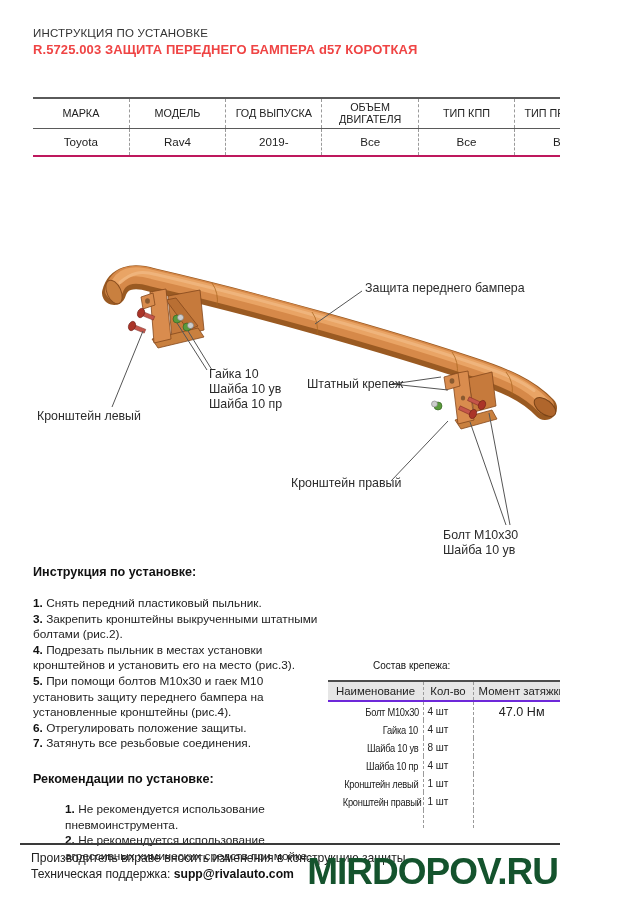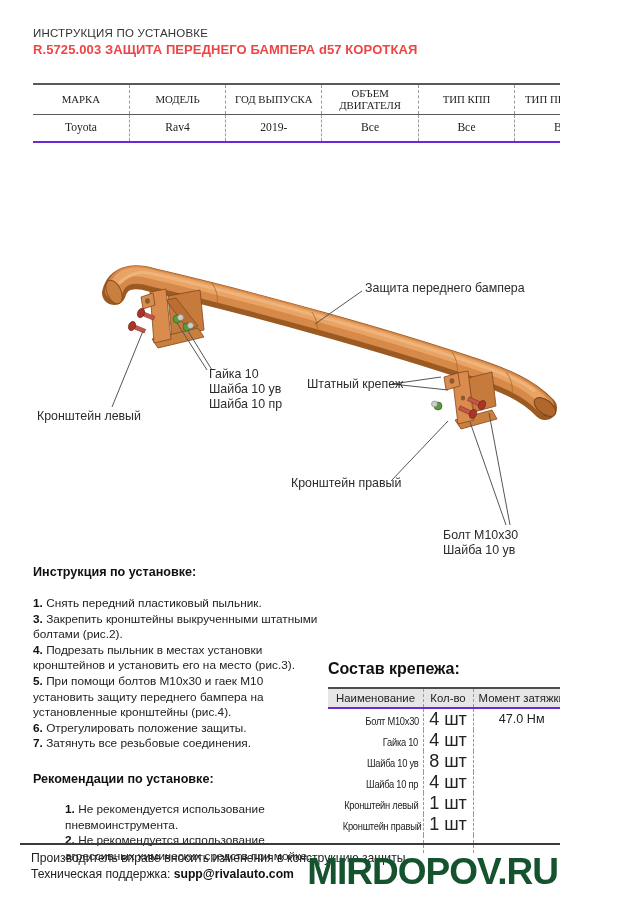--- a/index.html
+++ b/index.html
@@ -6,23 +6,23 @@
   html,body { background:#ffffff; }
   body { font-family:"Liberation Sans", sans-serif; color:#1c1c1c; }
   .page { position:relative; width:560px; height:900px; background:#fff; overflow:hidden; }
 
   
   .hdr { position:absolute; top:27px; left:33px; }
   .hdr-line1 { font-size:11.5px; color:#333; letter-spacing:.2px; }
   .hdr-line2 { font-size:13px; font-weight:bold; color:#ef4444; margin-top:3px; letter-spacing:.1px; }
 
   
-  table.vt { position:absolute; top:83px; left:33px; width:578px;
+  table.vt { position:absolute; top:97px; left:33px; width:578px;
              border-collapse:collapse; table-layout:fixed;
-             border-top:2px solid #5a5a5a; border-bottom:2px solid #6d28d9;font-family:Liberation Serif, serif; }
+             border-top:2px solid #5a5a5a; border-bottom:2px solid #be185d; }
   table.vt td { text-align:center; vertical-align:middle; font-size:10.8px; color:#222;
                 border-left:1px dashed #9a9a9a; padding:2px 4px; }
   table.vt td:first-child { border-left:none; }
   table.vt tr.vt-head td { height:30px; border-bottom:1.6px solid #5a5a5a; line-height:12px; }
   table.vt tr.vt-row td { height:28px; font-size:11.6px; }
 
   
   svg.diagram { position:absolute; top:250px; left:0; }
   svg.diagram text { font-family:"Liberation Sans", sans-serif; font-size:12.4px; fill:#2b2b2b; }
 
@@ -30,32 +30,32 @@
   .col-left { position:absolute; top:565px; left:33px; width:292px; }
   .sec-title { font-size:12.6px; font-weight:bold; color:#111; }
   .steps { margin-top:17px; }
   .step, .rec-item { font-size:11.8px; line-height:15.6px; color:#222; }
   .step b, .rec-item b { color:#111; }
   .rec-title { margin-top:14px; }
   .recs { margin-top:16px;margin-left:32px; }
 
   
   .col-right { position:absolute; top:660px; left:328px; width:244px; }
-  .hw-title { font-size:16px; font-weight:bold; color:#111; }
+  .hw-title { font-size:10px; font-weight:normal; color:#111;margin-left:45px; }
   table.hw { border-collapse:collapse; table-layout:fixed; width:242px; margin-top:9px; }
   table.hw col.c-name { width:95px; } table.hw col.c-qty { width:50px; } table.hw col.c-tq { width:97px; }
   table.hw td { border-left:1px dashed #9a9a9a; padding:0 4px; }
   table.hw td:first-child { border-left:none; }
   table.hw tr.hw-head td { background:#e6e6e6; border-top:2px solid #4d4d4d; border-bottom:2px solid #6d28d9;
                            font-size:11.4px; color:#222; height:20px; text-align:center; }
   table.hw tr.hw-head td:first-child { text-align:left; padding-left:8px; }
   table.hw td.nm { text-align:right; height:15.5px; }
   table.hw td.nm span { display:inline-block; font-size:10.6px; color:#222; letter-spacing:-.3px;
                         transform:scaleX(.88); transform-origin:right center; white-space:nowrap; }
-  table.hw td.q { text-align:center; font-size:18px; color:#222; }
+  table.hw td.q { font-size:10px; color:#222; }
   table.hw td.tq { text-align:center; vertical-align:top; font-size:12.6px; color:#222; padding-top:3px; }
   table.hw tr.hw-tail td { height:18px; }
 
   
   .foot-rule { position:absolute; top:843px; left:20px; width:596px; border-top:2px solid #3a3a3a; }
   .foot { position:absolute; top:850px; left:31px; font-size:12.2px; line-height:16px; color:#222; }
   .foot b { color:#111; }
 
   
   .watermark { position:absolute; right:2px; bottom:7px; font-size:37px; font-weight:bold;

